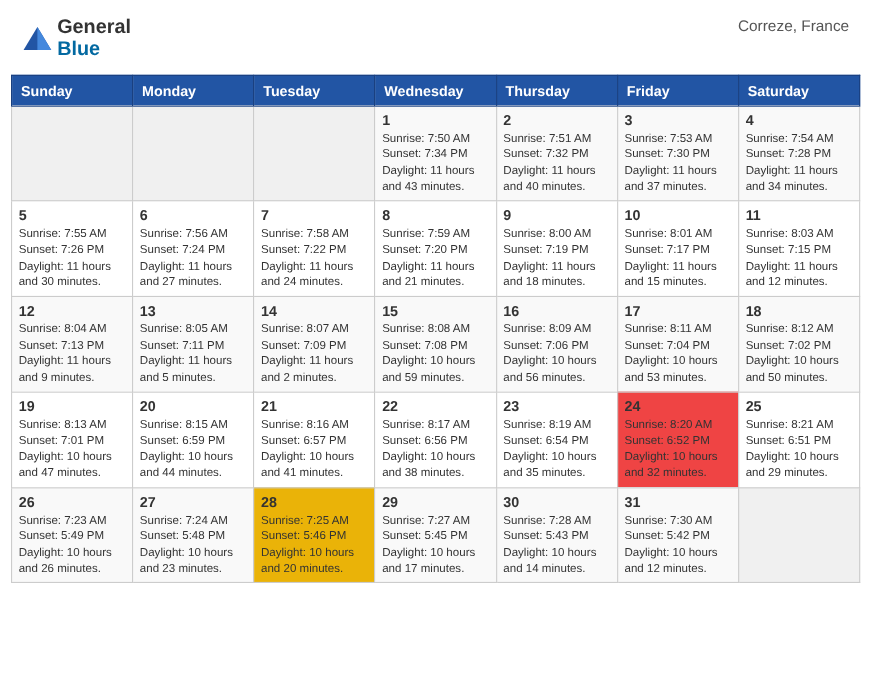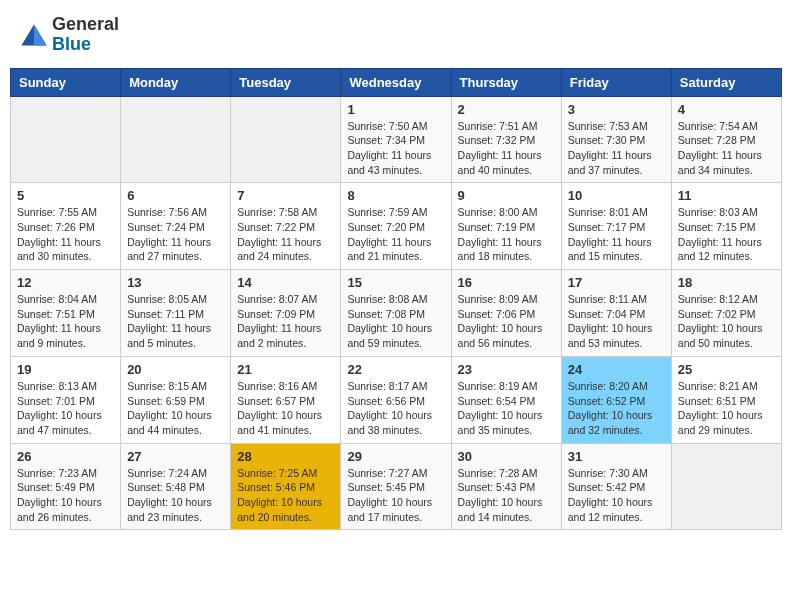--- a/index.html
+++ b/index.html
@@ -94,20 +94,21 @@
     <svg class="logo-icon" viewBox="0 0 40 40">
       <polygon points="20,5 38,35 2,35" fill="#2255a4"></polygon>
       <polygon points="20,5 38,35 20,35" fill="#4488dd"></polygon>
     </svg>
     <div class="logo-text">
       <div class="logo-general">General</div>
       <div class="logo-blue">Blue</div>
     </div>
   </div>
   <div class="title-block">
+    <div class="location">Correze, France</div>
   </div>
 </div>
 
 <table class="calendar">
   <thead>
     <tr>
     <th>Sunday</th>
         <th>Monday</th>
         <th>Tuesday</th>
         <th>Wednesday</th>
@@ -187,21 +188,21 @@
           <span class="day-number">11</span>
           <div class="day-info" style="white-space: pre-line;">Sunrise: 8:03 AM
 Sunset: 7:15 PM
 Daylight: 11 hours and 12 minutes.</div>
         </td>
       </tr>
       <tr style="background: rgb(249, 249, 249);">
         <td style="background: rgb(249, 249, 249);">
           <span class="day-number">12</span>
           <div class="day-info" style="white-space: pre-line;">Sunrise: 8:04 AM
-Sunset: 7:51 PM
+Sunset: 7:13 PM
 Daylight: 11 hours and 9 minutes.</div>
         </td>
         <td style="background: rgb(249, 249, 249);">
           <span class="day-number">13</span>
           <div class="day-info" style="white-space: pre-line;">Sunrise: 8:05 AM
 Sunset: 7:11 PM
 Daylight: 11 hours and 5 minutes.</div>
         </td>
         <td style="background: rgb(249, 249, 249);">
           <span class="day-number">14</span>
@@ -258,21 +259,21 @@
           <div class="day-info" style="white-space: pre-line;">Sunrise: 8:17 AM
 Sunset: 6:56 PM
 Daylight: 10 hours and 38 minutes.</div>
         </td>
         <td style="background: rgb(255, 255, 255);">
           <span class="day-number">23</span>
           <div class="day-info" style="white-space: pre-line;">Sunrise: 8:19 AM
 Sunset: 6:54 PM
 Daylight: 10 hours and 35 minutes.</div>
         </td>
-        <td style="background: #7dd3fc;">
+        <td style="background: #ef4444;">
           <span class="day-number">24</span>
           <div class="day-info" style="white-space: pre-line;">Sunrise: 8:20 AM
 Sunset: 6:52 PM
 Daylight: 10 hours and 32 minutes.</div>
         </td>
         <td style="background: rgb(255, 255, 255);">
           <span class="day-number">25</span>
           <div class="day-info" style="white-space: pre-line;">Sunrise: 8:21 AM
 Sunset: 6:51 PM
 Daylight: 10 hours and 29 minutes.</div>

